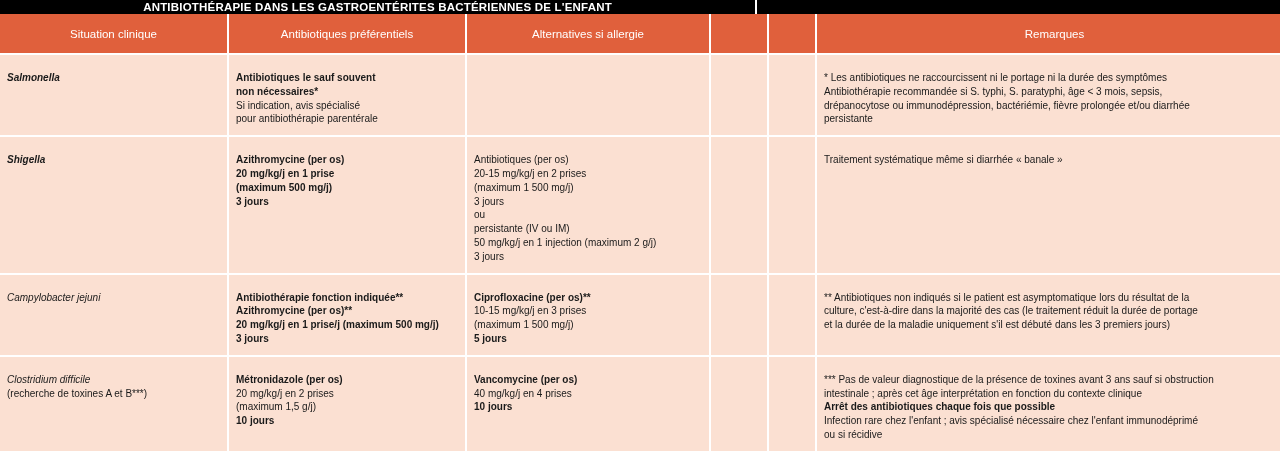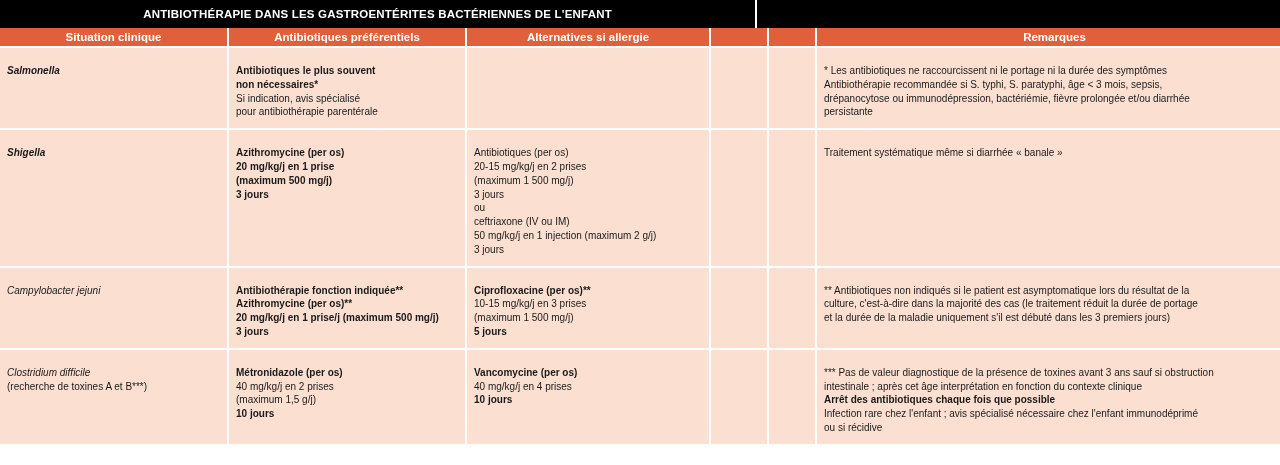--- a/index.html
+++ b/index.html
@@ -16,21 +16,21 @@
   .page {
     position: relative;
     width: 1280px;
     height: 465px;
     background: #ffffff;
   }
   
   .title-bar {
     display: flex;
     width: 1280px;
-    height: 28px;
+    height: 14px;
     background: #000000;
   }
   .title-bar .title-cell {
     width: 757px;
     display: flex;
     align-items: center;
     justify-content: center;
     color: #ffffff;
     font-size: 11.5px;
     font-weight: bold;
@@ -47,22 +47,22 @@
   
   table.main {
     border-collapse: collapse;
     width: 1280px;
     table-layout: fixed;
   }
   table.main th {
     background: #e0603c;
     color: #ffffff;
     font-size: 11.5px;
-    font-weight: bold;
-    height: 19px;
+    font-weight: normal;
+    height: 40px;
     padding: 0 4px;
     border-right: 2px solid #ffffff;
     border-bottom: 2px solid #ffffff;
     text-align: center;
     vertical-align: middle;
     box-sizing: border-box;
   }
   table.main th.last { border-right: none; padding-left: 16px; }
   table.main td {
     background: #fbe0d2;
@@ -118,21 +118,21 @@
         <th></th>
         <th class="last">Remarques</th>
       </tr>
     </thead>
     <tbody>
         <tr>
           <td>
             <span class="cell-line bi">Salmonella</span>
           </td>
           <td>
-            <span class="cell-line b">Antibiotiques le plus souvent</span>
+            <span class="cell-line b">Antibiotiques le sauf souvent</span>
             <span class="cell-line b">non nécessaires*</span>
             <span class="cell-line ">Si indication, avis spécialisé</span>
             <span class="cell-line ">pour antibiothérapie parentérale</span>
           </td>
           <td></td>
           <td></td>
           <td></td>
           <td class="last">
             <span class="cell-line ">* Les antibiotiques ne raccourcissent ni le portage ni la durée des symptômes</span>
             <span class="cell-line ">Antibiothérapie recommandée si S. typhi, S. paratyphi, âge &lt; 3 mois, sepsis,</span>
@@ -149,21 +149,21 @@
             <span class="cell-line b">20 mg/kg/j en 1 prise</span>
             <span class="cell-line b">(maximum 500 mg/j)</span>
             <span class="cell-line b">3 jours</span>
           </td>
           <td>
             <span class="cell-line ">Antibiotiques (per os)</span>
             <span class="cell-line ">20-15 mg/kg/j en 2 prises</span>
             <span class="cell-line ">(maximum 1 500 mg/j)</span>
             <span class="cell-line ">3 jours</span>
             <span class="cell-line ">ou</span>
-            <span class="cell-line ">ceftriaxone (IV ou IM)</span>
+            <span class="cell-line ">persistante (IV ou IM)</span>
             <span class="cell-line ">50 mg/kg/j en 1 injection (maximum 2 g/j)</span>
             <span class="cell-line ">3 jours</span>
           </td>
           <td></td>
           <td></td>
           <td class="last">
             <span class="cell-line ">Traitement systématique même si diarrhée « banale »</span>
           </td>
         </tr>
         <tr>
@@ -190,21 +190,21 @@
             <span class="cell-line ">et la durée de la maladie uniquement s'il est débuté dans les 3 premiers jours)</span>
           </td>
         </tr>
         <tr class="last-row">
           <td>
             <span class="cell-line i">Clostridium difficile</span>
             <span class="cell-line ">(recherche de toxines A et B***)</span>
           </td>
           <td>
             <span class="cell-line b">Métronidazole (per os)</span>
-            <span class="cell-line ">40 mg/kg/j en 2 prises</span>
+            <span class="cell-line ">20 mg/kg/j en 2 prises</span>
             <span class="cell-line ">(maximum 1,5 g/j)</span>
             <span class="cell-line b">10 jours</span>
           </td>
           <td>
             <span class="cell-line b">Vancomycine (per os)</span>
             <span class="cell-line ">40 mg/kg/j en 4 prises</span>
             <span class="cell-line b">10 jours</span>
           </td>
           <td></td>
           <td></td>

